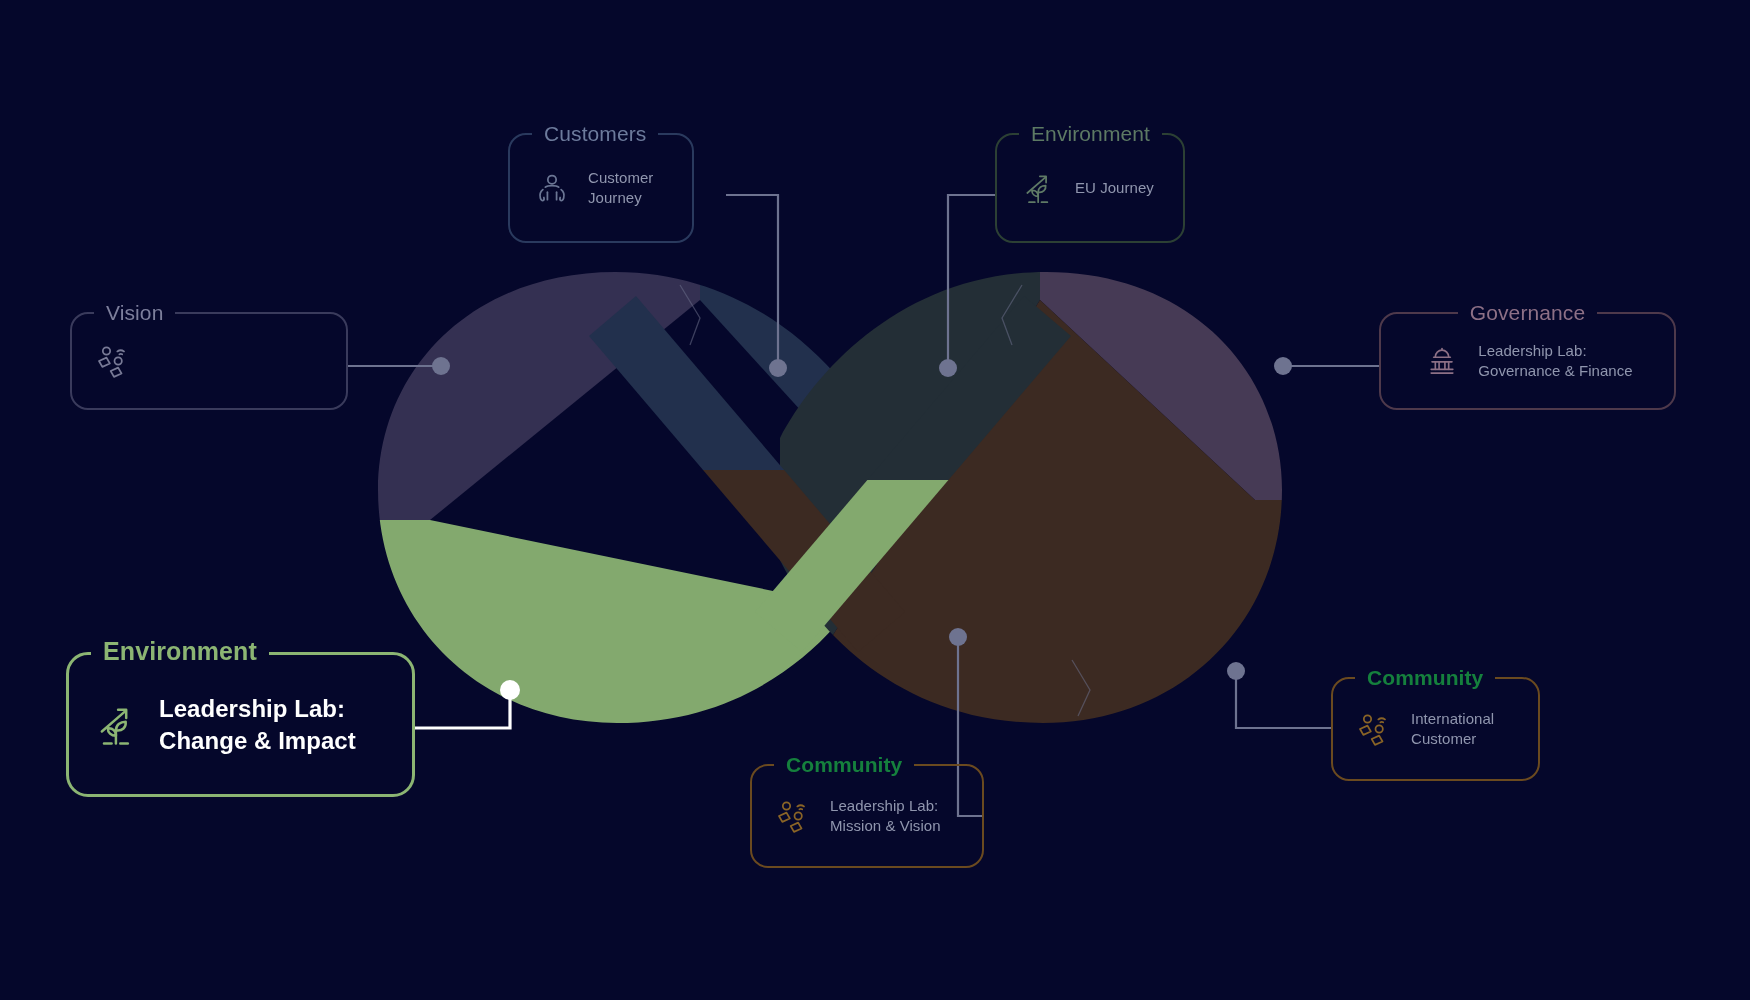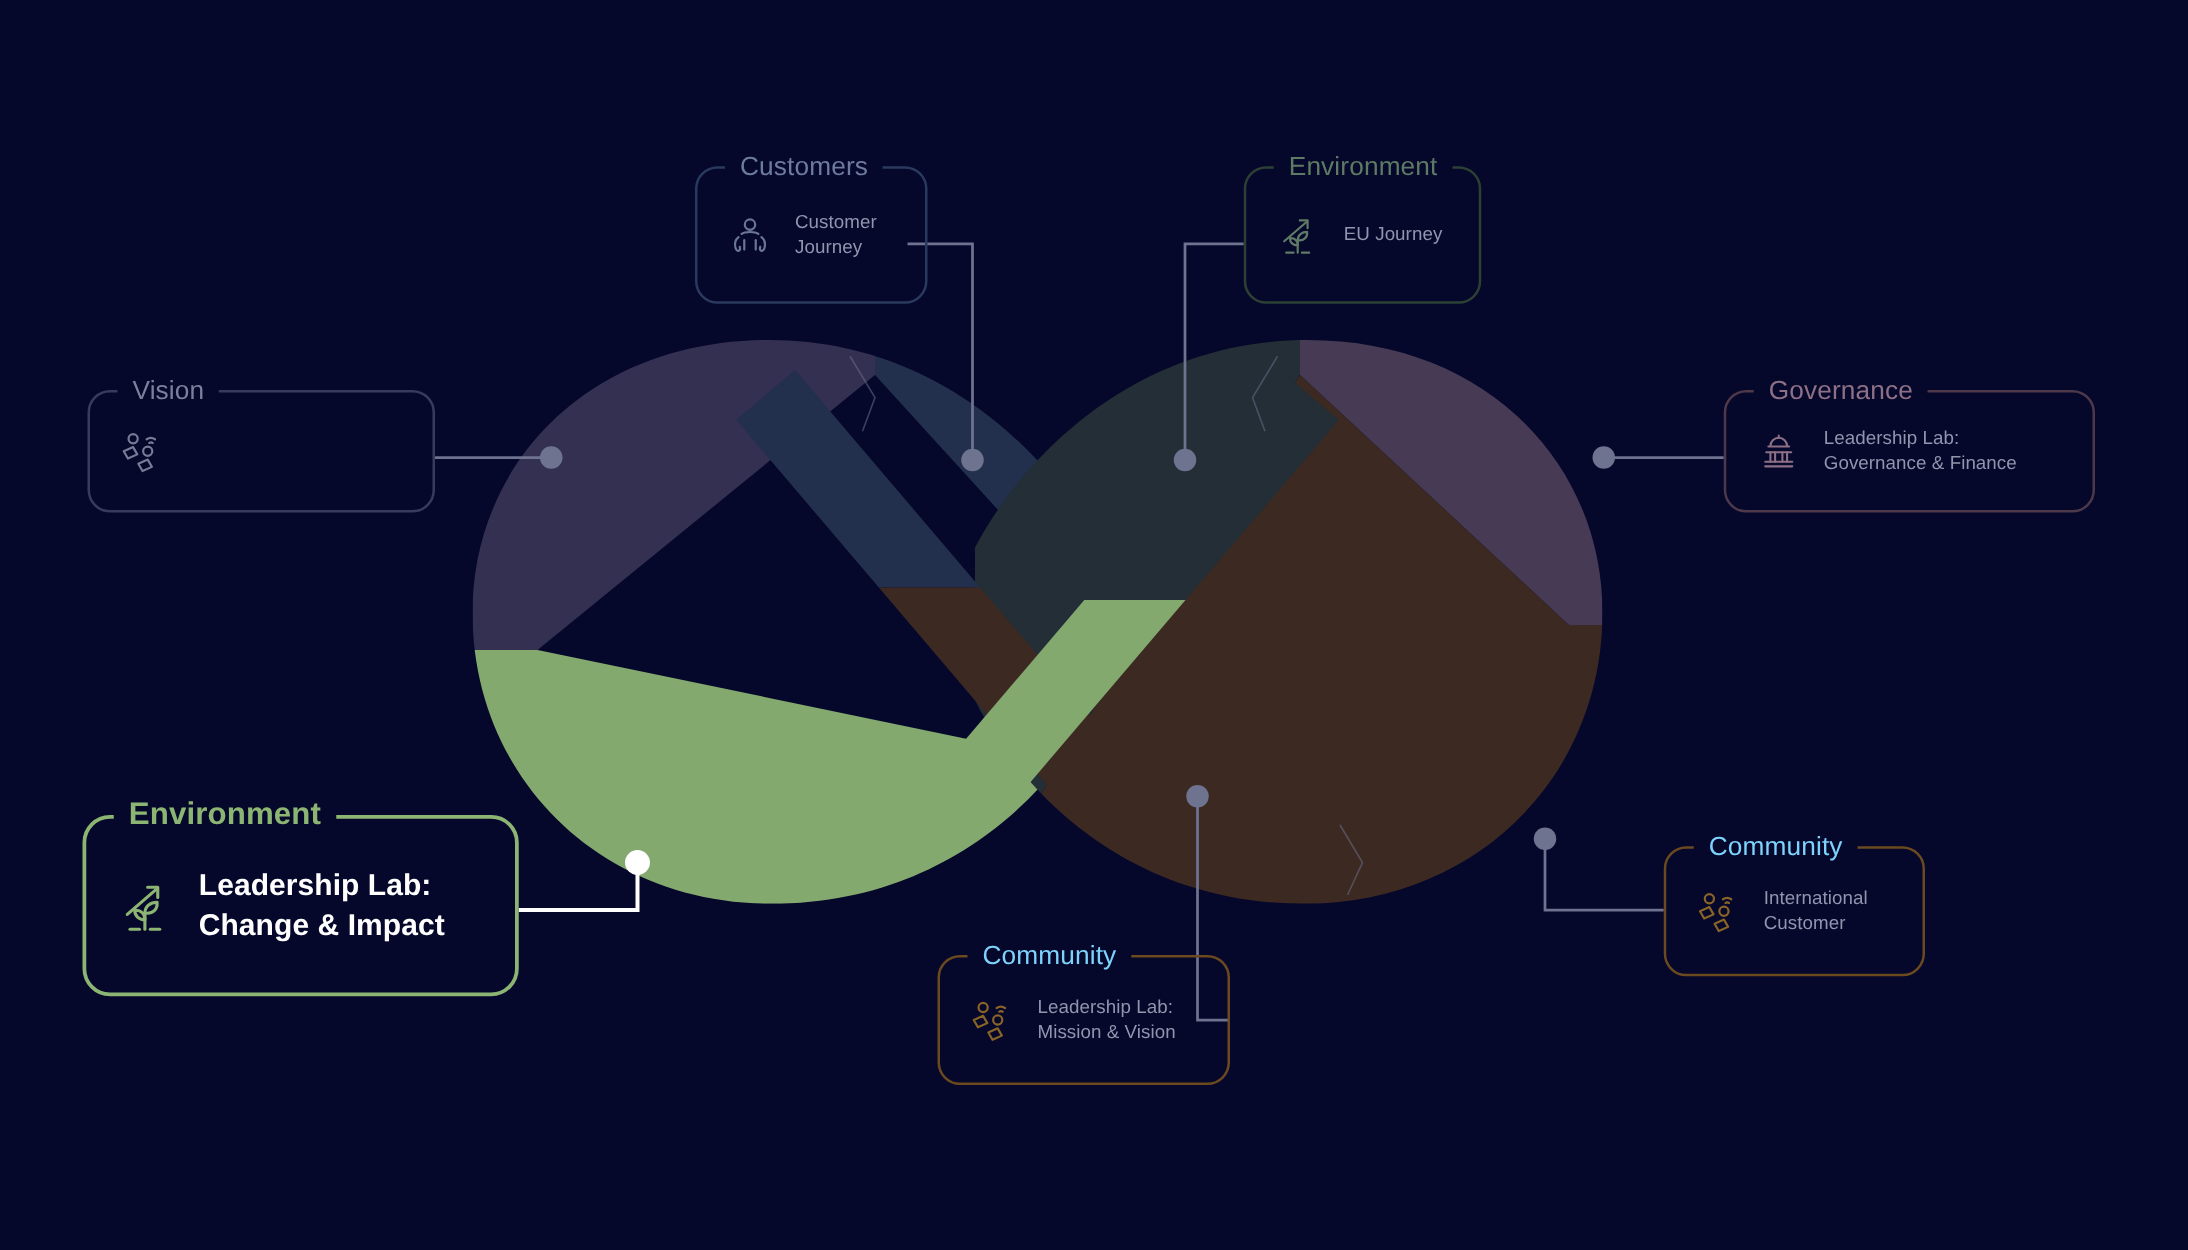--- a/index.html
+++ b/index.html
@@ -44,37 +44,37 @@
 
   
   .card.dim .ctext { color: #9096ae; }
 
   .card.k-workers      { border-color: #3a3b5c; }
   .card.k-workers .legend { color: #7d7f9c; }
   .card.k-customers    { border-color: #2a3a5e; }
   .card.k-customers .legend { color: #6d7b9c; }
   .card.k-environment  { border-color: #2c4034; }
   .card.k-environment .legend { color: #5d7a64; }
-  .card.k-governance   { border-color: #4e394b; }
+  .card.k-governance   { border-color: #4e394b; justify-content: center; }
   .card.k-governance .legend { color: #8d7086; }
   .card.k-community    { border-color: #6b4a1f; }
-  .card.k-community .legend { color: #7dd3fc; }
+  .card.k-community .legend { color: #15803d; font-weight: bold; }
 
   
   .card.active {
     border-color: #8cb573;
     border-width: 3px;
     border-radius: 22px;
   }
   .card.active .legend { color: #8cb573; font-size: 25px; font-weight: 700; top: -16px; }
   .card.active .ctext  { color: #ffffff; font-size: 24px; font-weight: 700; line-height: 1.3; }
 
   
   #card-workers      { left: 70px;   top: 312px; width: 278px; height: 98px; }
-  #card-customers    { left: 556px;  top: 133px; width: 186px; height: 110px; }
+  #card-customers    { left: 508px;  top: 133px; width: 186px; height: 110px; }
   #card-eumarket     { left: 995px;  top: 133px; width: 190px; height: 110px; }
   #card-governance   { left: 1379px; top: 312px; width: 297px; height: 98px; }
   #card-intlbusiness { left: 1331px; top: 677px; width: 209px; height: 104px; }
   #card-missionvision{ left: 750px;  top: 764px; width: 234px; height: 104px; }
   #card-changeimpact { left: 66px;   top: 652px; width: 349px; height: 145px; }
 </style>
 </head>
 <body>
 
 <div id="stage">

